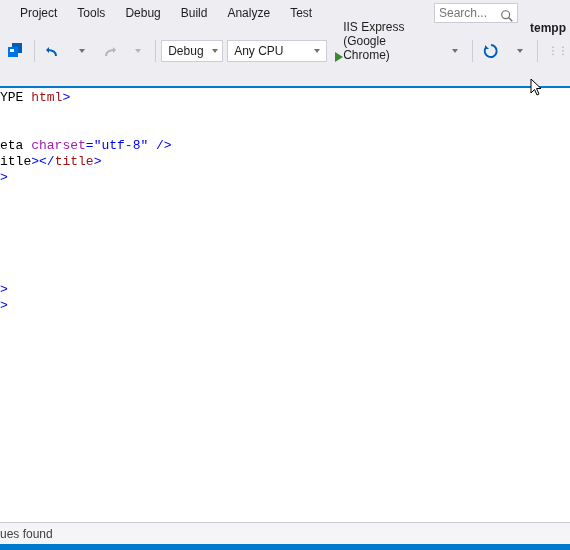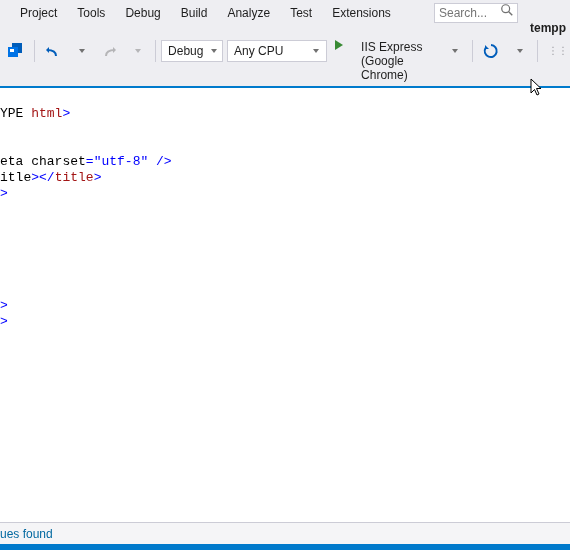--- a/index.html
+++ b/index.html
@@ -23,21 +23,21 @@
     padding-left: 10px;
   }
   .menubar .menu-item {
     padding: 4px 10px;
     cursor: default;
     color: #1e1e1e;
   }
   .menubar .spacer { flex: 1; }
   .search-wrap {
     display: flex;
-    align-items: flex-start;
+    align-items: flex-end;
     margin-right: 8px;
   }
   .search-input {
     width: 84px;
     height: 20px;
     border: 1px solid #ccccd6;
     background: #fff;
     padding: 2px 20px 2px 4px;
     font-size: 12px;
     color: #717171;
@@ -96,24 +96,24 @@
     padding: 0 4px 0 6px;
     font-size: 12px;
     cursor: pointer;
     gap: 18px;
   }
   .combo.cfg { min-width: 62px; gap: 6px; }
   .combo.plat { min-width: 100px; gap: 28px; }
 
   .run-btn {
     display: inline-flex;
-    align-items: flex-start;
+    align-items: flex-end;
     height: 22px;
     padding: 0 4px;
-    gap: 18px;
+    gap: 0;
     cursor: pointer;
   }
   .play-tri {
     width: 0; height: 0;
     border-top: 5px solid transparent;
     border-bottom: 5px solid transparent;
     border-left: 8px solid #388a34;
   }
   .run-label { color: #1e1e1e; }
 
@@ -153,42 +153,42 @@
 
   
   .editor {
     background: #ffffff;
     width: 100%;
     height: calc(100% - 26px - 8px - 34px - 18px - 2px - 22px - 6px);
     overflow: hidden;
     font-family: Consolas, "Courier New", monospace;
     font-size: 13px;
     line-height: 16px;
-    padding-top: 18px;
+    padding-top: 2px;
     white-space: pre;
   }
   .code-line { padding-left: 0; }
   .tok-black { color: #000000; }
   .tok-maroon { color: #a31515; }
-  .tok-red   { color: #000000; }
+  .tok-red   { color: #a21caf; }
   .tok-blue  { color: #0000ff; }
 
   
   .issues-bar {
     position: absolute;
     left: 0; right: 0;
     bottom: 6px;
     height: 22px;
     background: #f5f5f7;
     border-top: 1px solid #ccccd6;
     display: flex;
     align-items: center;
     padding-left: 0;
     font-size: 12px;
-    color: #0369a1;
+    color: #404040;
   }
 
   
   .statusbar {
     position: absolute;
     left: 0; right: 0; bottom: 0;
     height: 6px;
     background: #007acc;
   }
 
@@ -204,21 +204,20 @@
 </head>
 <body>
 
 <div class="menubar">
   <div class="menu-item">Project</div>
   <div class="menu-item">Tools</div>
   <div class="menu-item">Debug</div>
   <div class="menu-item">Build</div>
   <div class="menu-item">Analyze</div>
   <div class="menu-item">Test</div>
-  <div class="menu-item">Extensions</div>
   <div class="spacer"></div>
   <div class="search-wrap">
     <input class="search-input" placeholder="Search..." style="">
     <span class="search-icon">
       <svg viewBox="0 0 16 16" width="14" height="14">
           <circle cx="6.5" cy="6.5" r="4.5" fill="none" stroke="#717171" stroke-width="1.4"></circle>
           <line x1="10" y1="10" x2="14" y2="14" stroke="#717171" stroke-width="1.6"></line>
         </svg>
     </span>
   </div>

